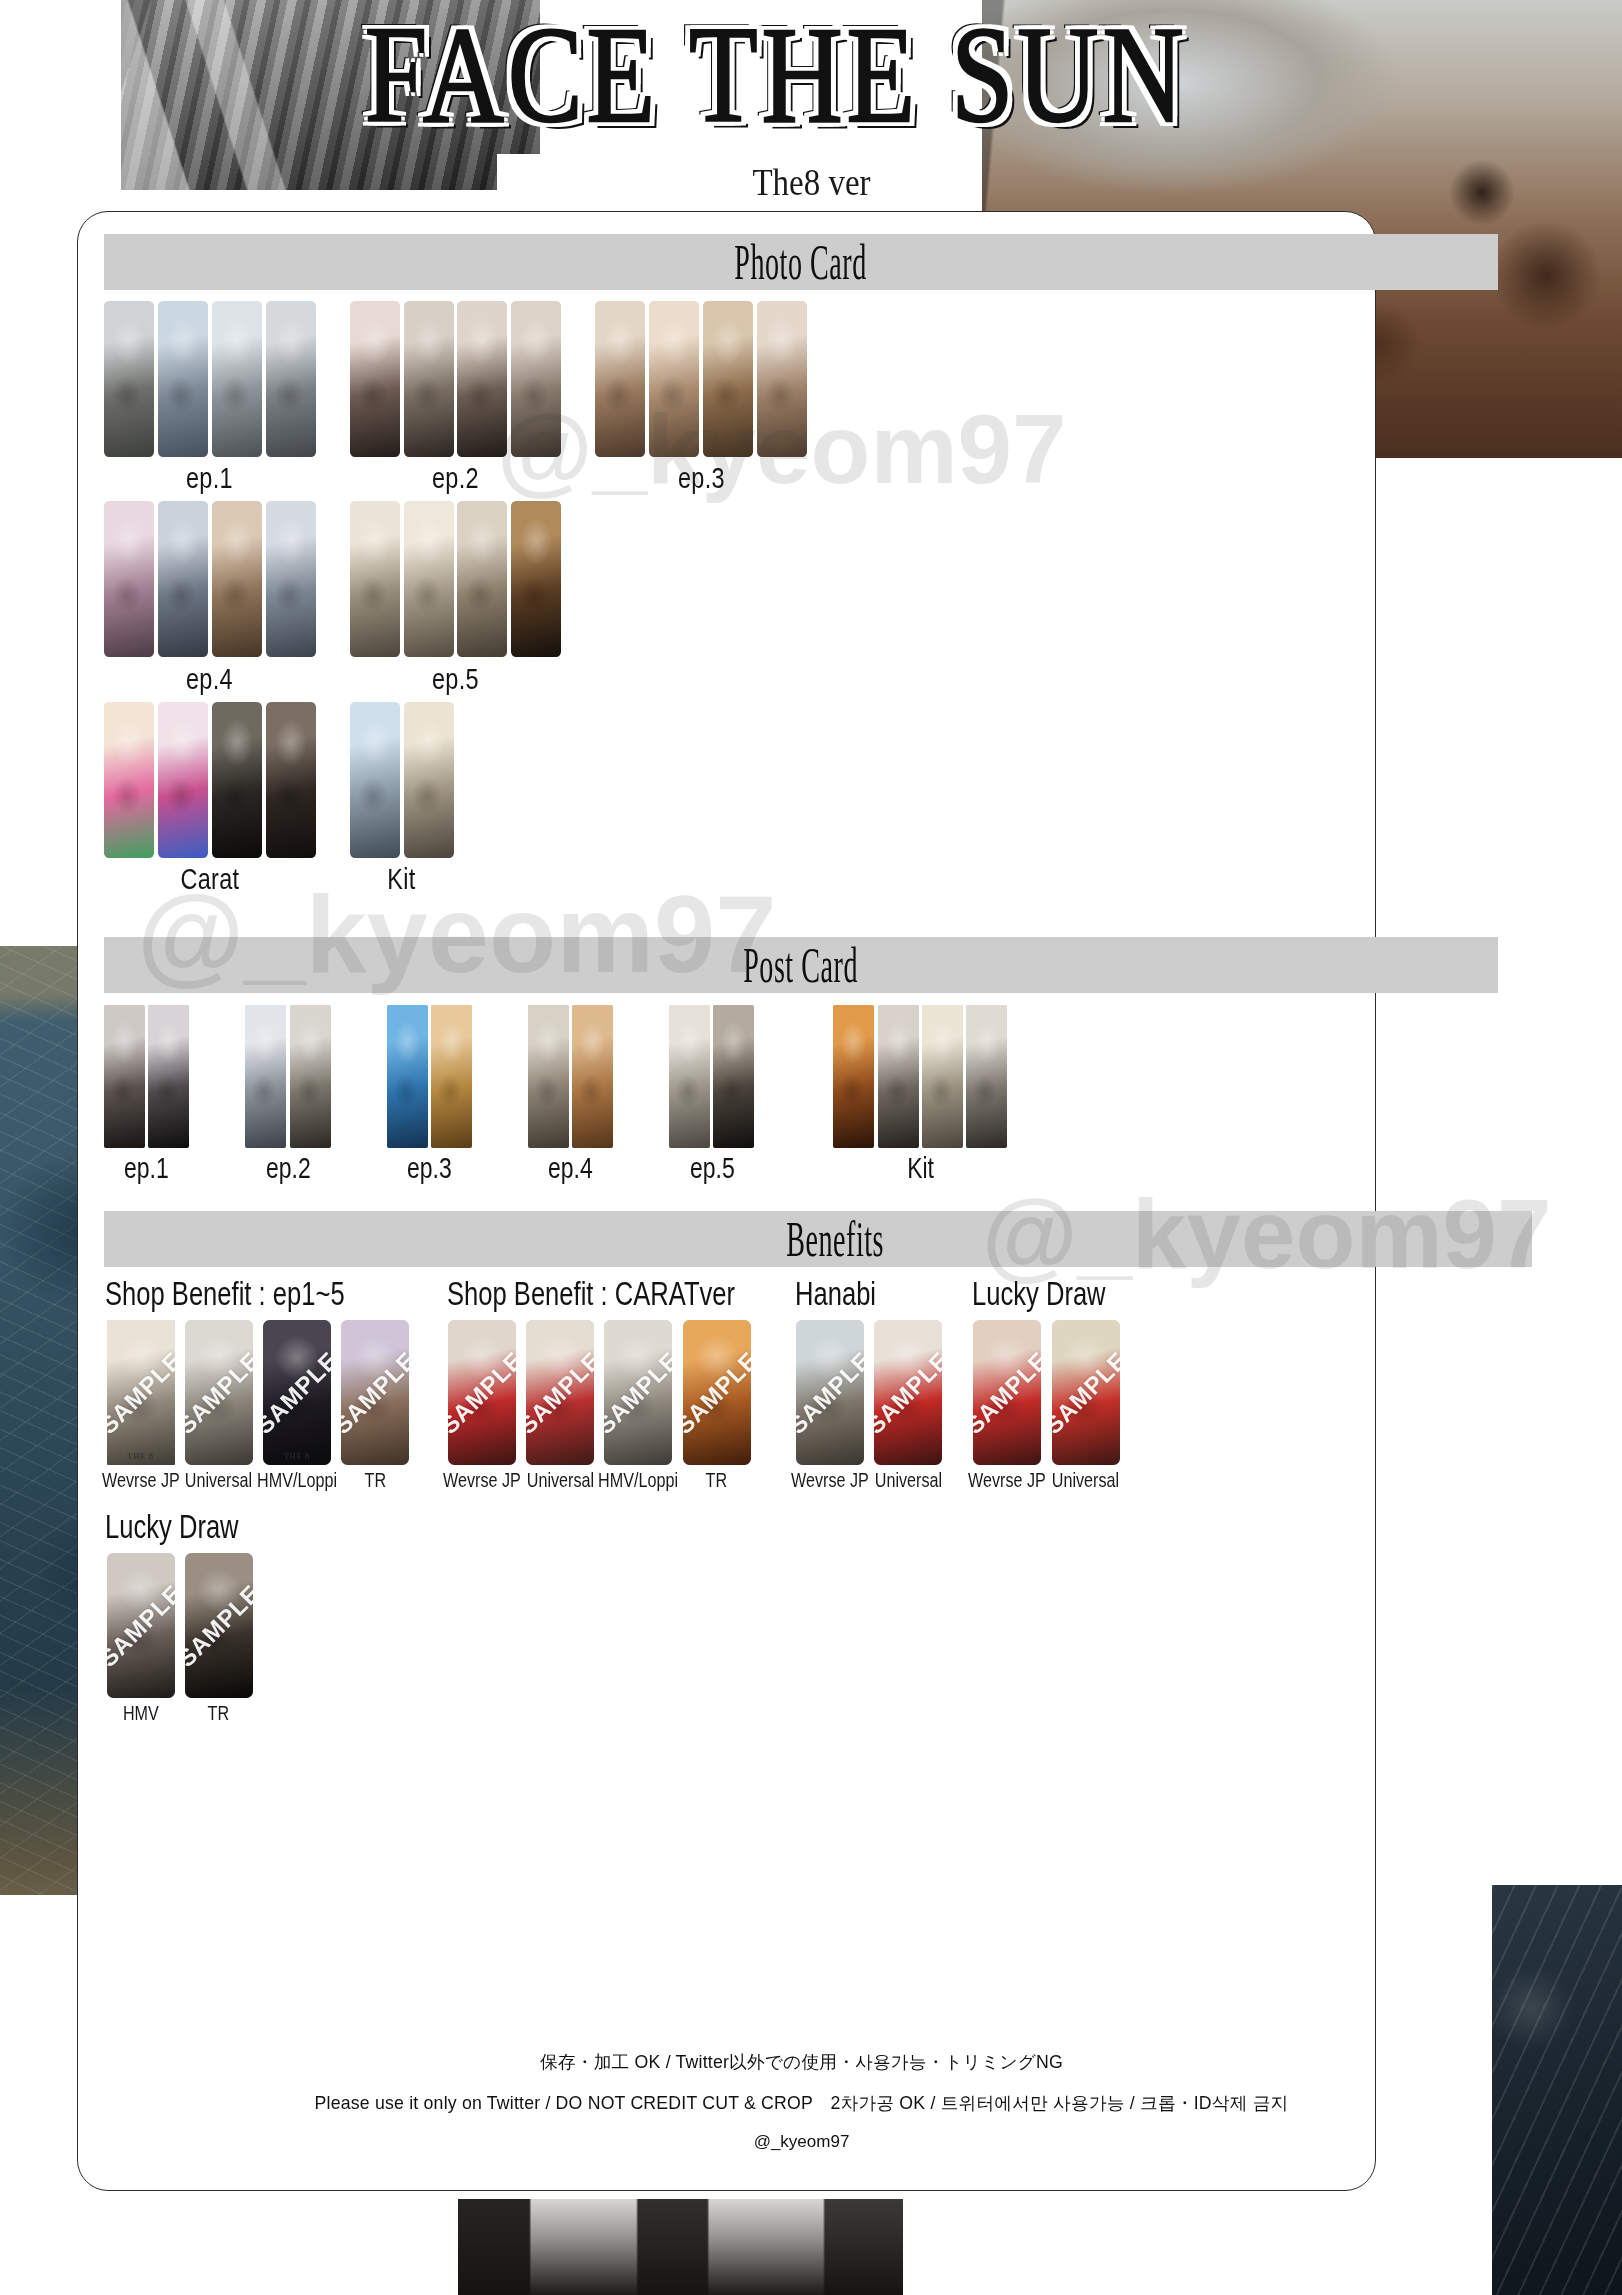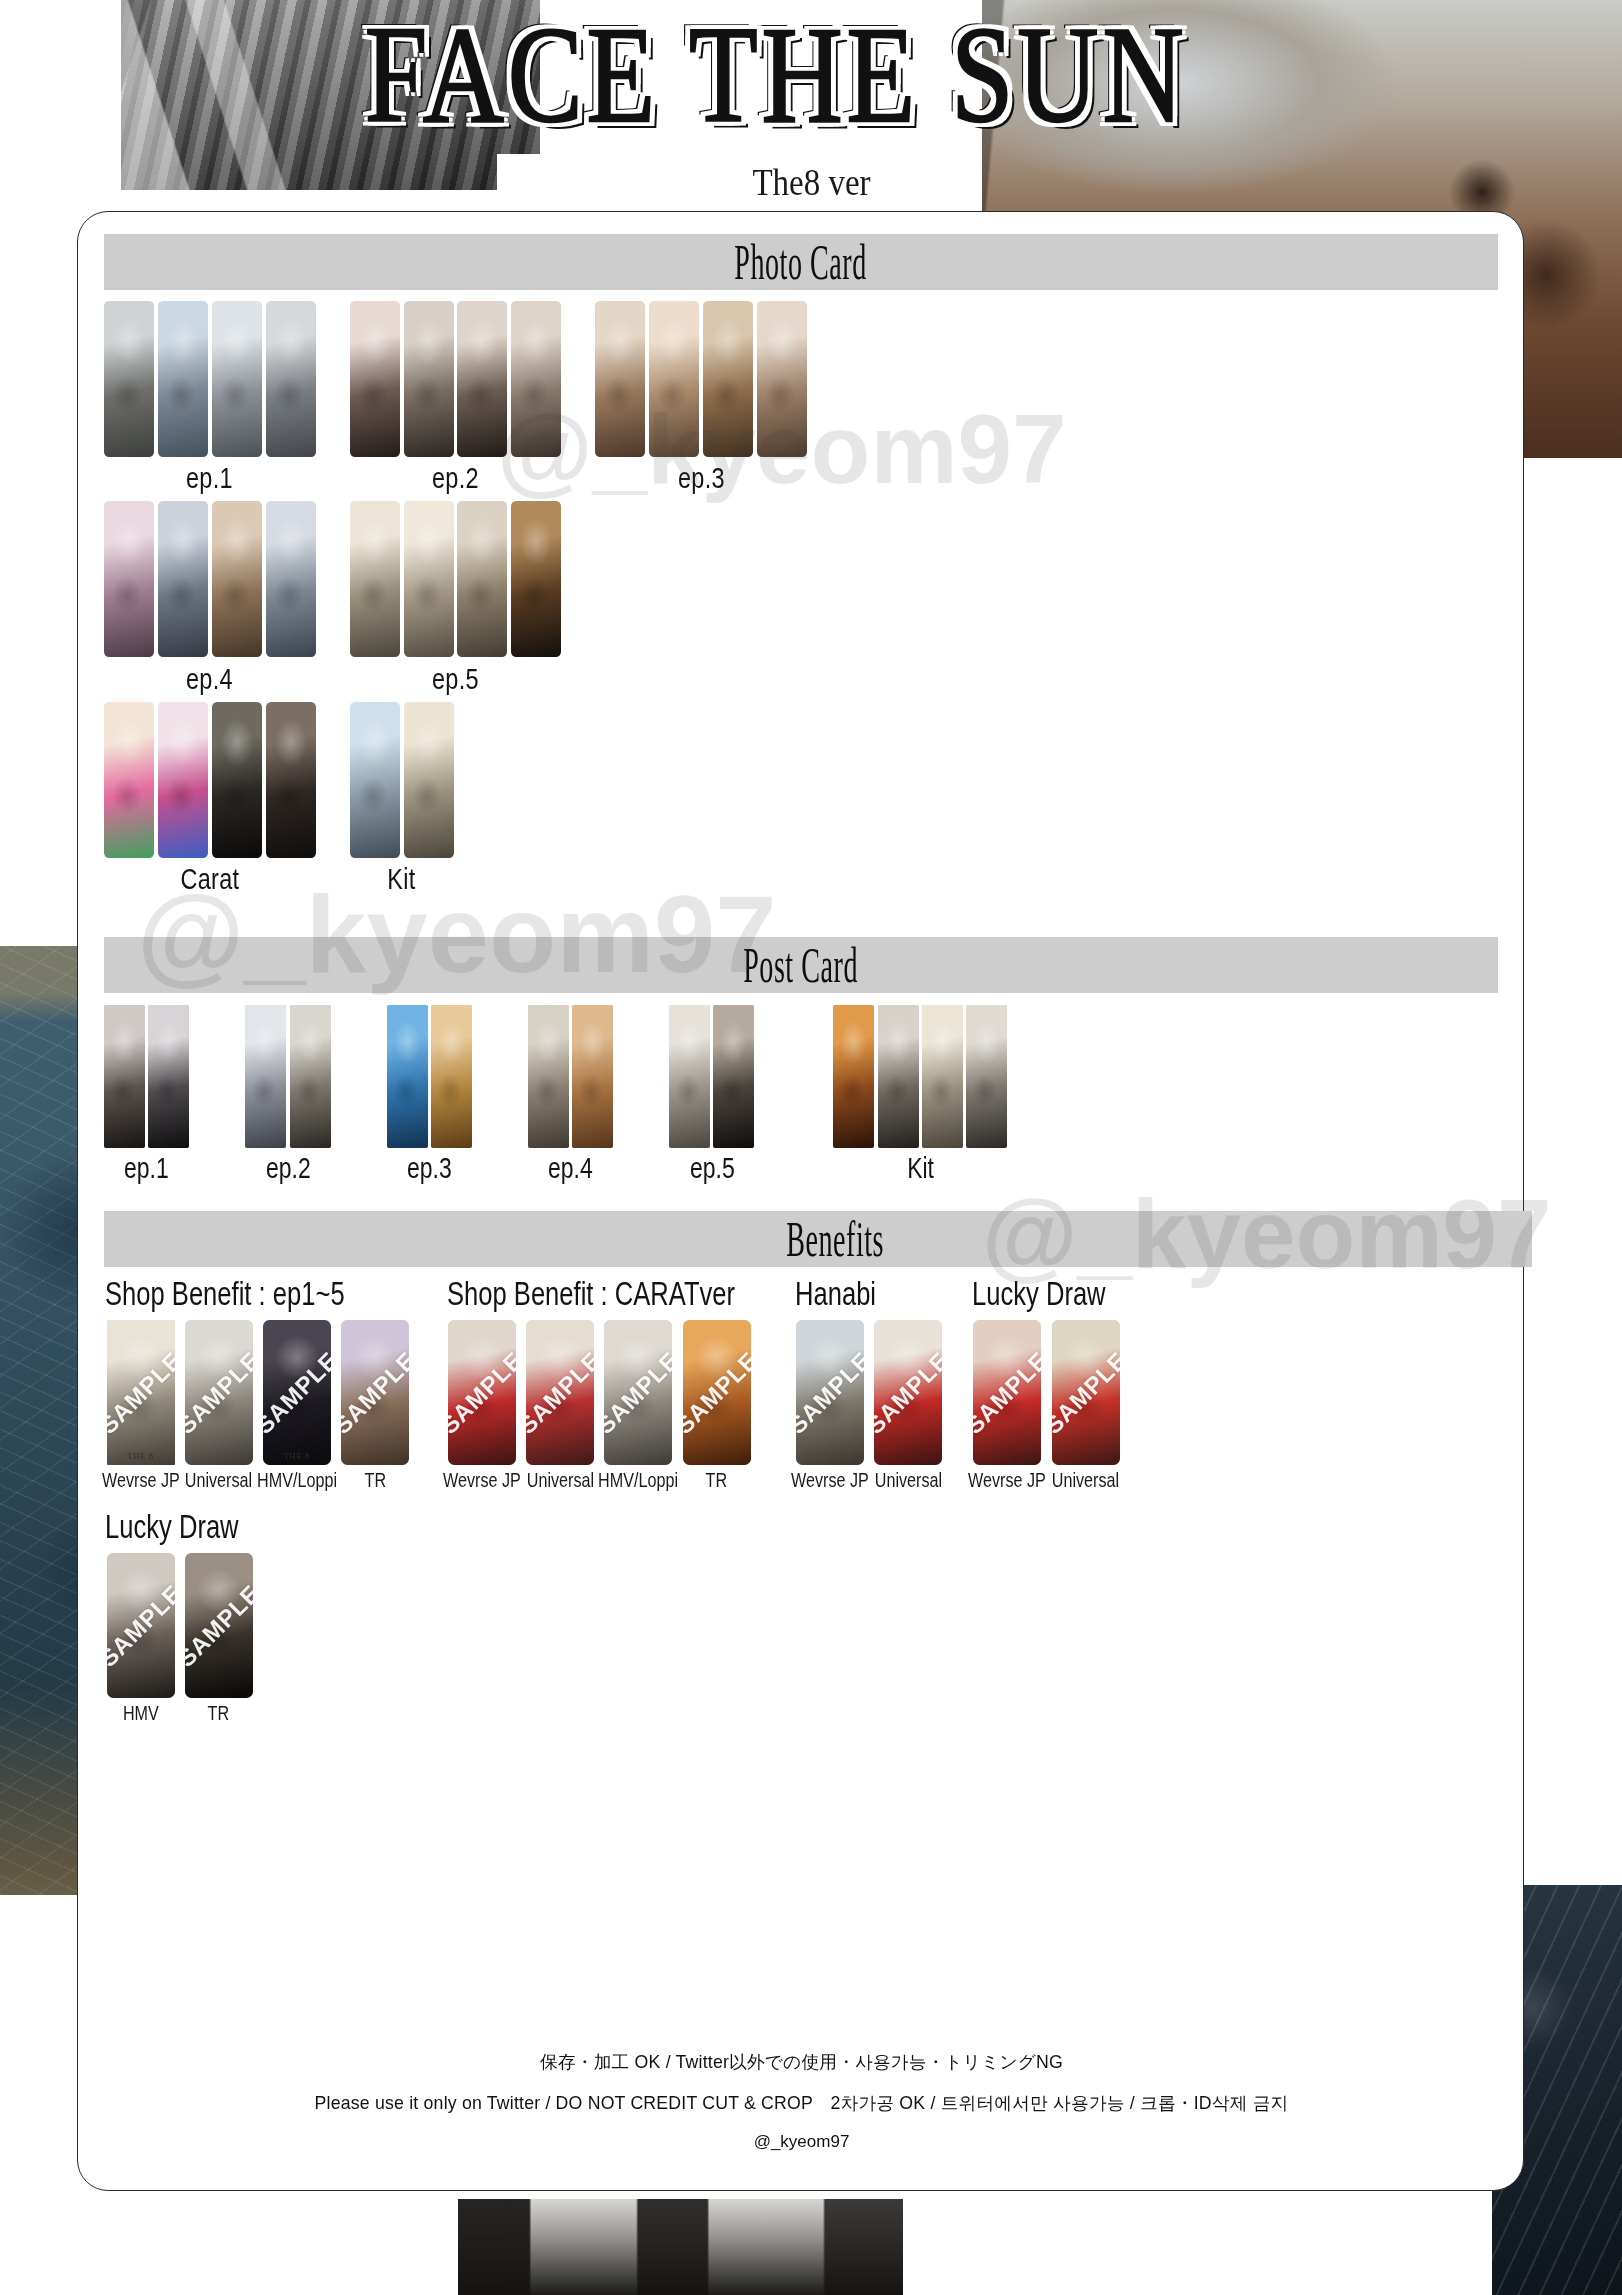--- a/index.html
+++ b/index.html
@@ -62,21 +62,21 @@
         -4.6px 0 0 #ffffff, 4.6px 0 0 #ffffff, 0 -3.9px 0 #ffffff, 0 4.6px 0 #ffffff,
         -5.9px -3.9px 0 #ffffff, 5.9px -3.9px 0 #ffffff, -5.9px 4.6px 0 #ffffff, 5.9px 4.6px 0 #ffffff,
         -7.2px -5.2px 0 #111, 7.9px 5.9px 0 #111;
      transform:scaleY(1.18) scaleX(.97);transform-origin:center top;}
   .poster-sub{position:absolute;left:0;top:162px;width:1623px;text-align:center;
      font-family:"Liberation Serif",serif;font-size:33px;color:#1a1a1a;
      transform:scaleY(1.15);transform-origin:center top;}
   .sub-plate{position:absolute;left:497px;top:154px;width:458px;height:41px;background:#fff;}
 
   
-  .card{position:absolute;left:77px;top:211px;width:1447px;height:1980px;
+  .card{position:absolute;left:77px;top:211px;width:1299px;height:1980px;
         background:#ffffff;border:1.3px solid #2b2b2b;border-radius:31px;z-index:4;
         box-sizing:border-box;}
   .inner{position:absolute;left:26px;top:22px;width:1394px;}
 
   .sec-bar{height:56px;background:#cdcdcd;display:flex;align-items:center;
            justify-content:center;margin:0 0 10.5px 0;width:1394px;}
   .sec-bar .t{font-family:"Liberation Serif",serif;font-size:38px;color:#0e0e0e;
      transform:scaleY(1.34) scaleX(.74);transform-origin:center center;letter-spacing:0.7px;}
 
   

